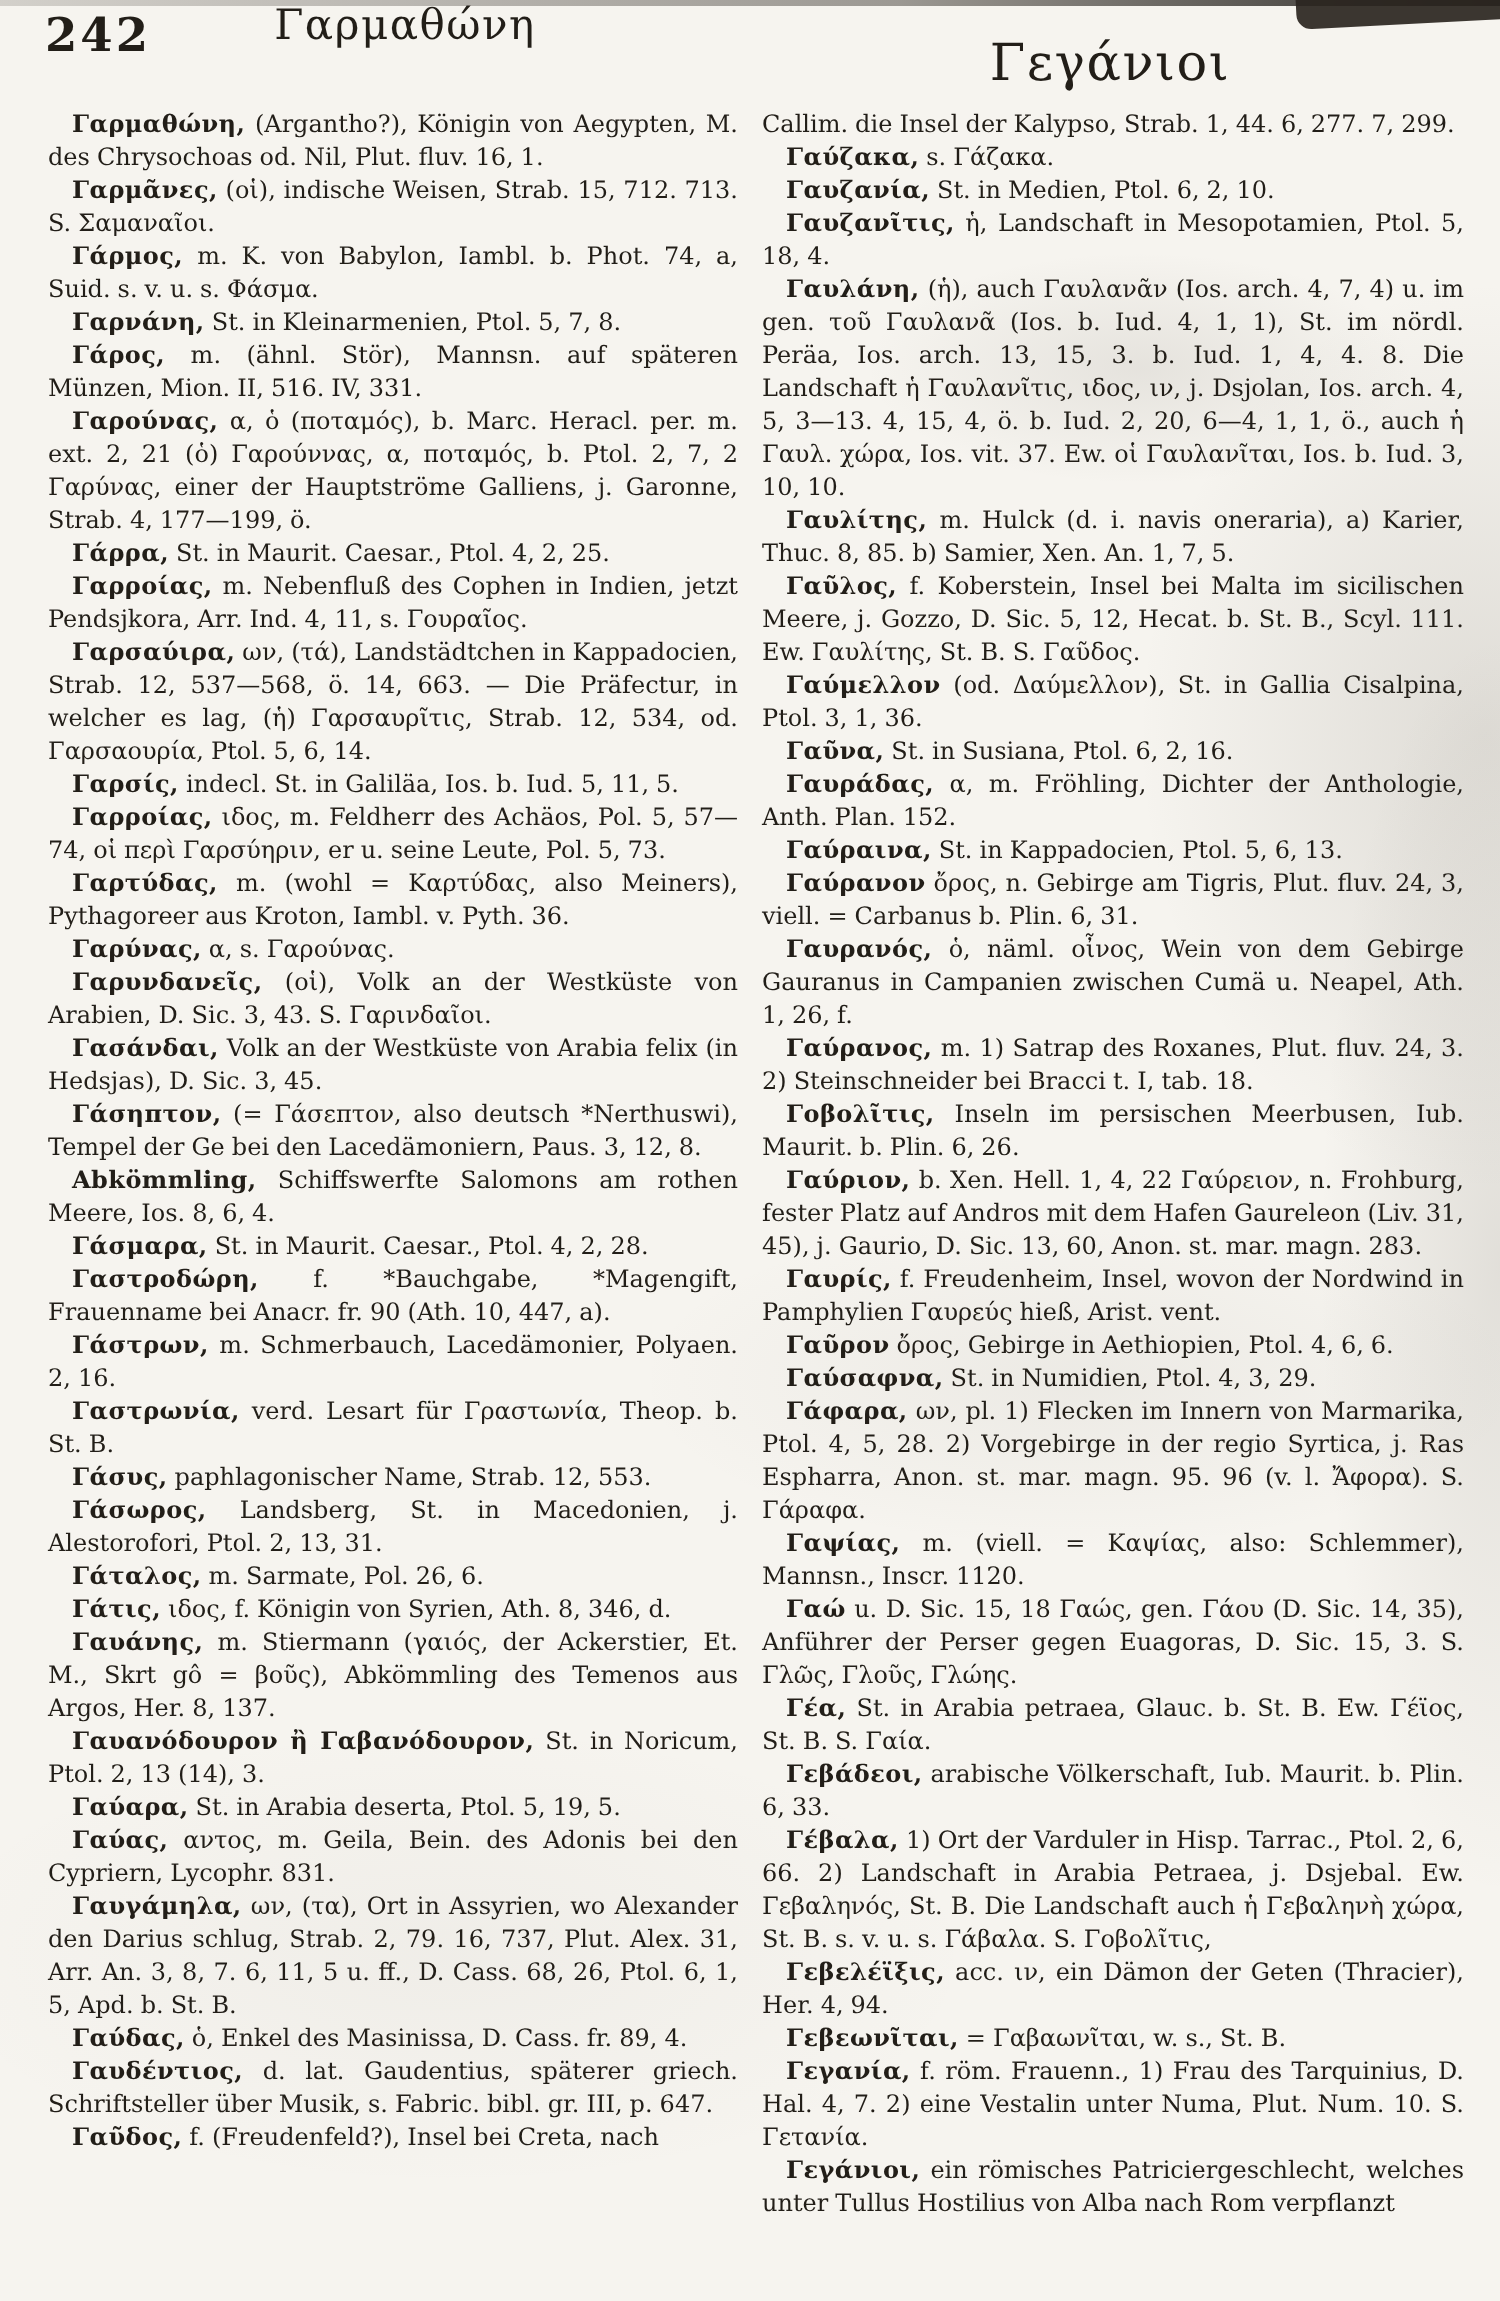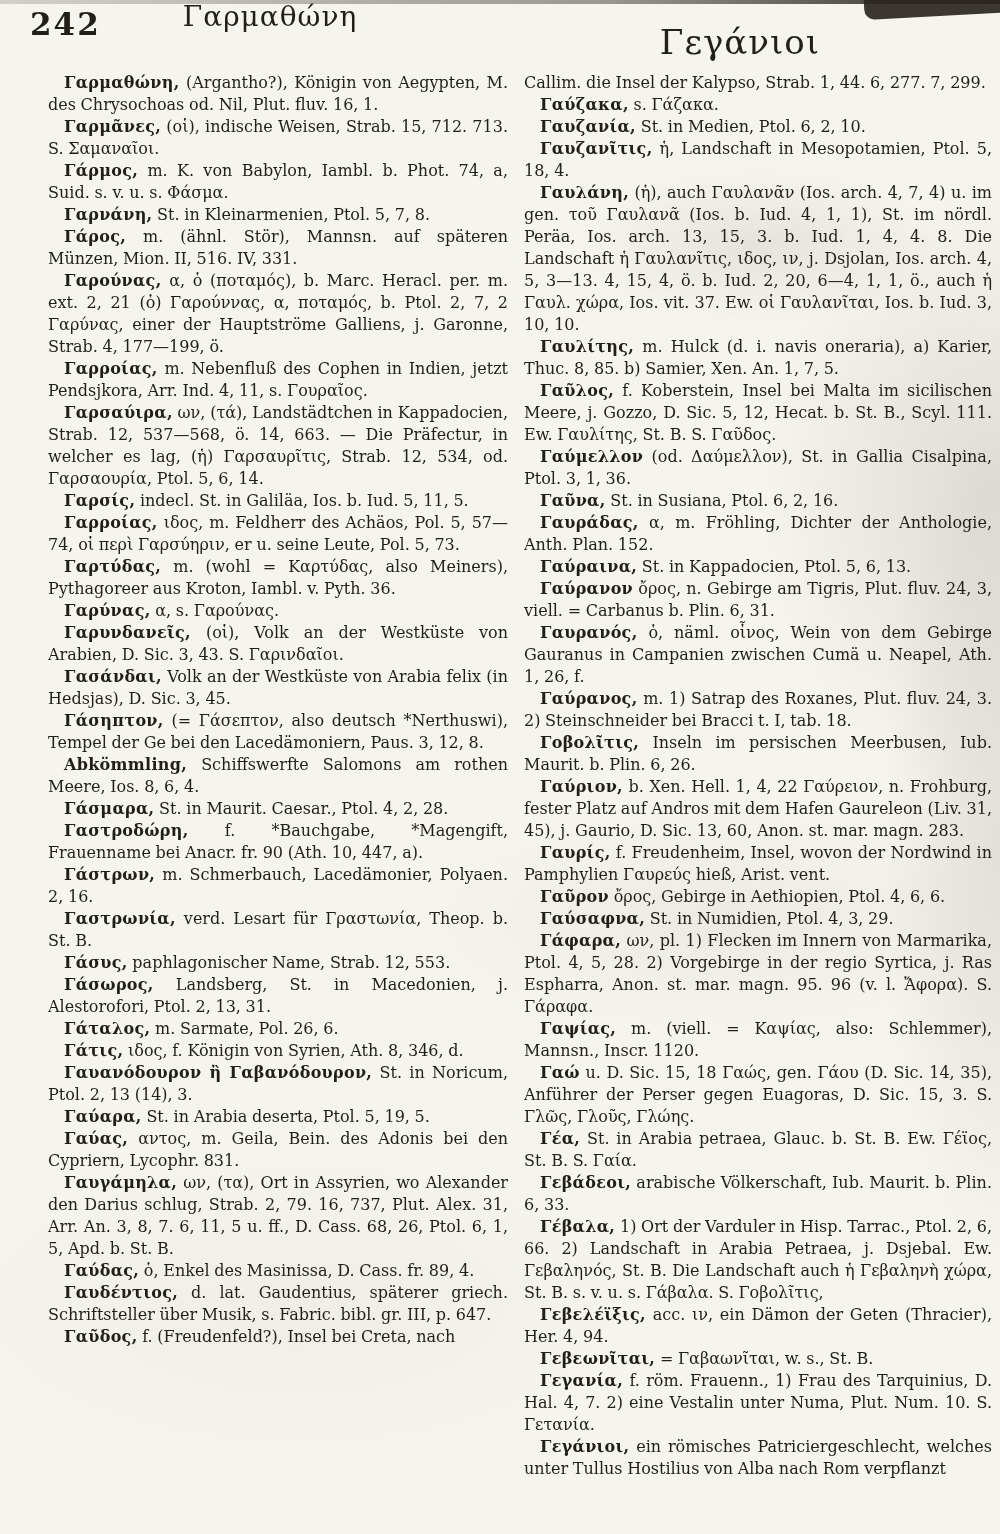--- a/index.html
+++ b/index.html
@@ -39,21 +39,21 @@
   .running-head {
     position: absolute; top: 0;
     font-size: 28px; letter-spacing: 1px;
     text-align: center;
   }
   .running-head.left  { left: 60px;  width: 420px; }
   .running-head.right { left: 520px; width: 440px; top: 22px; font-size: 34px; }
   .columns {
     position: absolute; top: 72px; left: 32px;
     width: 946px;
-    display: flex; gap: 16px; margin-left: 16px;
+    display: flex; gap: 16px;
   }
   .col {
     font-size: 16px; line-height: 22px;
     text-align: justify;
     hyphens: none;
   }
   .col.left  { width: 460px; }
   .col.right { width: 468px; }
   .entry { margin: 0; text-indent: 16px; word-spacing: -0.4px; }
   .entry.cont { text-indent: 0; }
@@ -77,20 +77,21 @@
   <p class="entry"><b class="head">Γαρμᾶνες,</b><span class="body"> (οἱ), indische Weisen, Strab. 15, 712. 713. S. Σαμαναῖοι.</span></p>
 
   <p class="entry"><b class="head">Γάρμος,</b><span class="body"> m. K. von Babylon, Iambl. b. Phot. 74, a, Suid. s. v. u. s. Φάσμα.</span></p>
 
   <p class="entry"><b class="head">Γαρνάνη,</b><span class="body"> St. in Kleinarmenien, Ptol. 5, 7, 8.</span></p>
 
   <p class="entry"><b class="head">Γάρος,</b><span class="body"> m. (ähnl. Stör), Mannsn. auf späteren Münzen, Mion. II, 516. IV, 331.</span></p>
 
   <p class="entry"><b class="head">Γαρούνας,</b><span class="body"> α, ὁ (ποταμός), b. Marc. Heracl. per. m. ext. 2, 21 (ὁ) Γαρούννας, α, ποταμός, b. Ptol. 2, 7, 2 Γαρύνας, einer der Hauptströme Galliens, j. Garonne, Strab. 4, 177—199, ö.</span></p>
 
+  <p class="entry"><b class="head">Γάρρα,</b><span class="body"> St. in Maurit. Caesar., Ptol. 4, 2, 25.</span></p>
 
   <p class="entry"><b class="head">Γαρροίας,</b><span class="body"> m. Nebenfluß des Cophen in Indien, jetzt Pendsjkora, Arr. Ind. 4, 11, s. Γουραῖος.</span></p>
 
   <p class="entry"><b class="head">Γαρσαύιρα,</b><span class="body"> ων, (τά), Landstädtchen in Kappadocien, Strab. 12, 537—568, ö. 14, 663. — Die Präfectur, in welcher es lag, (ἡ) Γαρσαυρῖτις, Strab. 12, 534, od. Γαρσαουρία, Ptol. 5, 6, 14.</span></p>
 
   <p class="entry"><b class="head">Γαρσίς,</b><span class="body"> indecl. St. in Galiläa, Ios. b. Iud. 5, 11, 5.</span></p>
 
   <p class="entry"><b class="head">Γαρροίας,</b><span class="body"> ιδος, m. Feldherr des Achäos, Pol. 5, 57—74, οἱ περὶ Γαρσύηριν, er u. seine Leute, Pol. 5, 73.</span></p>
 
   <p class="entry"><b class="head">Γαρτύδας,</b><span class="body"> m. (wohl = Καρτύδας, also Meiners), Pythagoreer aus Kroton, Iambl. v. Pyth. 36.</span></p>
@@ -114,20 +115,21 @@
   <p class="entry"><b class="head">Γαστρωνία,</b><span class="body"> verd. Lesart für Γραστωνία, Theop. b. St. B.</span></p>
 
   <p class="entry"><b class="head">Γάσυς,</b><span class="body"> paphlagonischer Name, Strab. 12, 553.</span></p>
 
   <p class="entry"><b class="head">Γάσωρος,</b><span class="body"> Landsberg, St. in Macedonien, j. Alestorofori, Ptol. 2, 13, 31.</span></p>
 
   <p class="entry"><b class="head">Γάταλος,</b><span class="body"> m. Sarmate, Pol. 26, 6.</span></p>
 
   <p class="entry"><b class="head">Γάτις,</b><span class="body"> ιδος, f. Königin von Syrien, Ath. 8, 346, d.</span></p>
 
+  <p class="entry"><b class="head">Γαυάνης,</b><span class="body"> m. Stiermann (γαιός, der Ackerstier, Et. M., Skrt gô = βοῦς), Abkömmling des Temenos aus Argos, Her. 8, 137.</span></p>
 
   <p class="entry"><b class="head">Γαυανόδουρον ἢ Γαβανόδουρον,</b><span class="body"> St. in Noricum, Ptol. 2, 13 (14), 3.</span></p>
 
   <p class="entry"><b class="head">Γαύαρα,</b><span class="body"> St. in Arabia deserta, Ptol. 5, 19, 5.</span></p>
 
   <p class="entry"><b class="head">Γαύας,</b><span class="body"> αντος, m. Geila, Bein. des Adonis bei den Cypriern, Lycophr. 831.</span></p>
 
   <p class="entry"><b class="head">Γαυγάμηλα,</b><span class="body"> ων, (τα), Ort in Assyrien, wo Alexander den Darius schlug, Strab. 2, 79. 16, 737, Plut. Alex. 31, Arr. An. 3, 8, 7. 6, 11, 5 u. ff., D. Cass. 68, 26, Ptol. 6, 1, 5, Apd. b. St. B.</span></p>
 
   <p class="entry"><b class="head">Γαύδας,</b><span class="body"> ὁ, Enkel des Masinissa, D. Cass. fr. 89, 4.</span></p>

